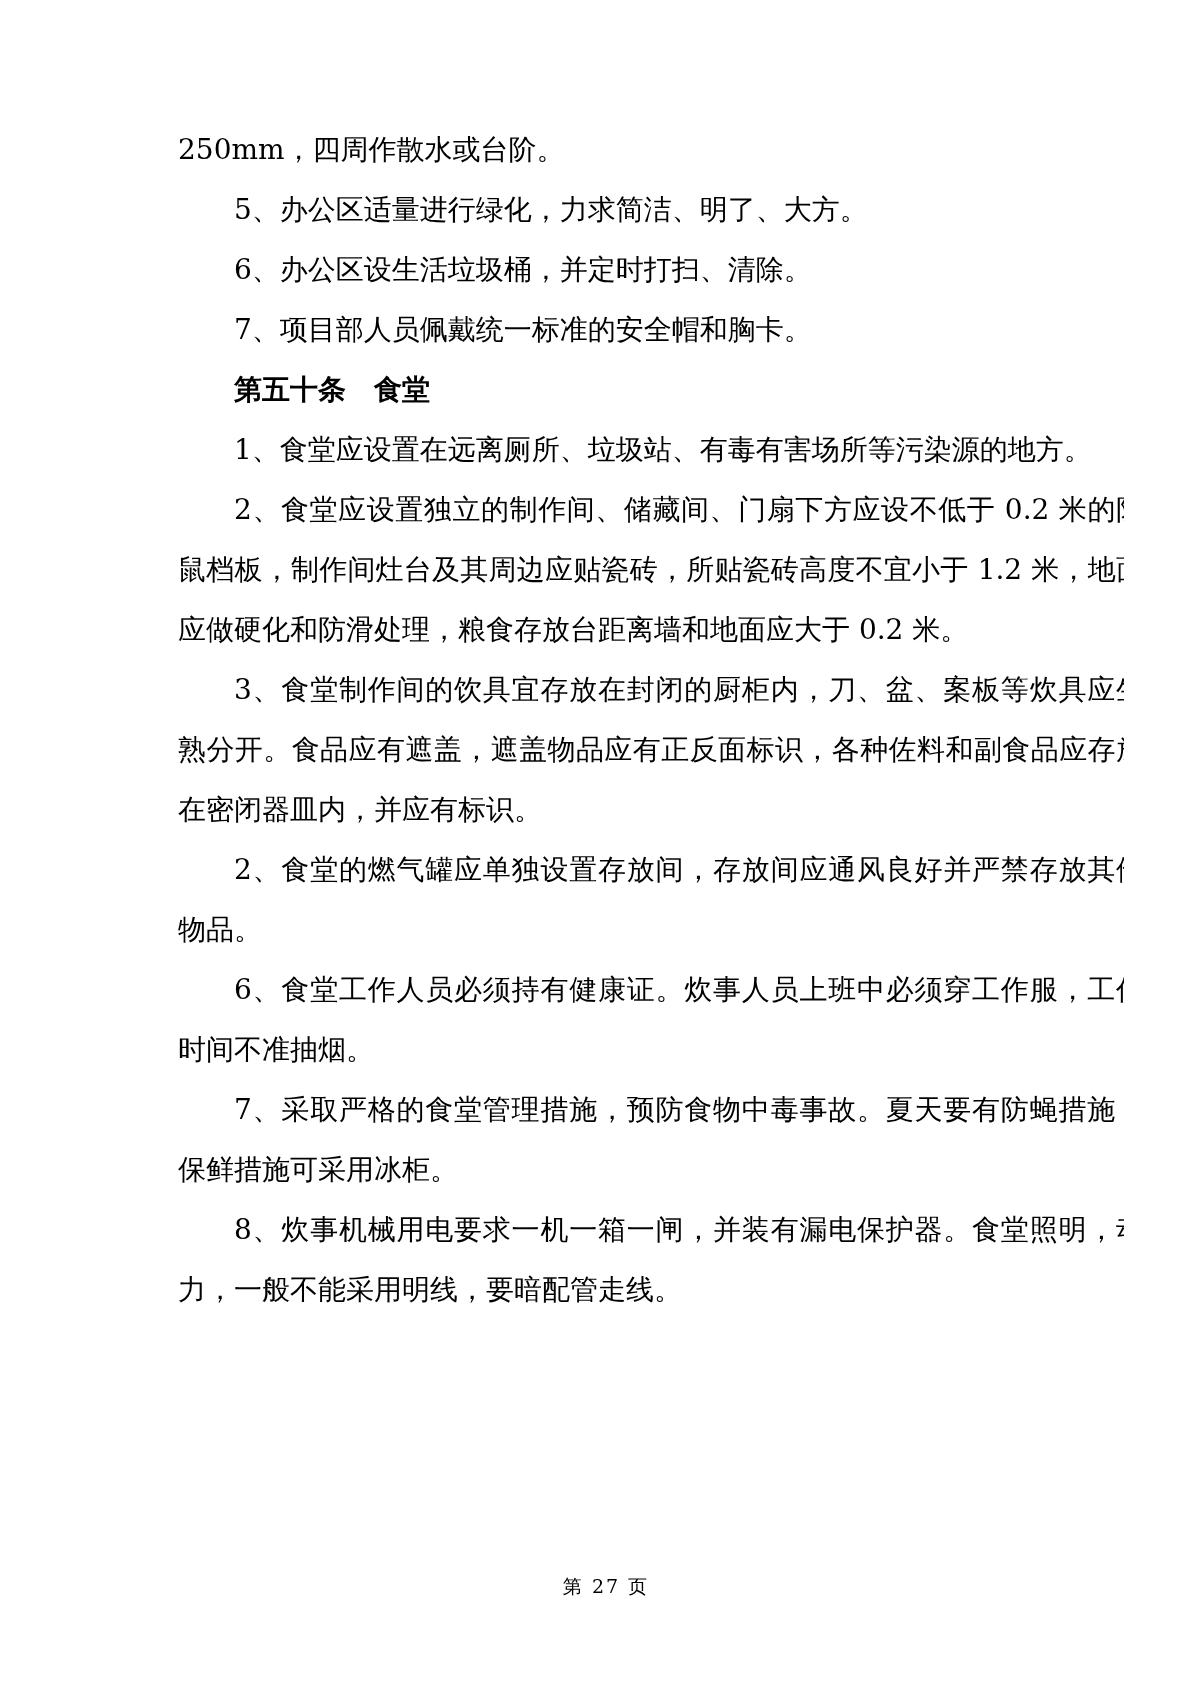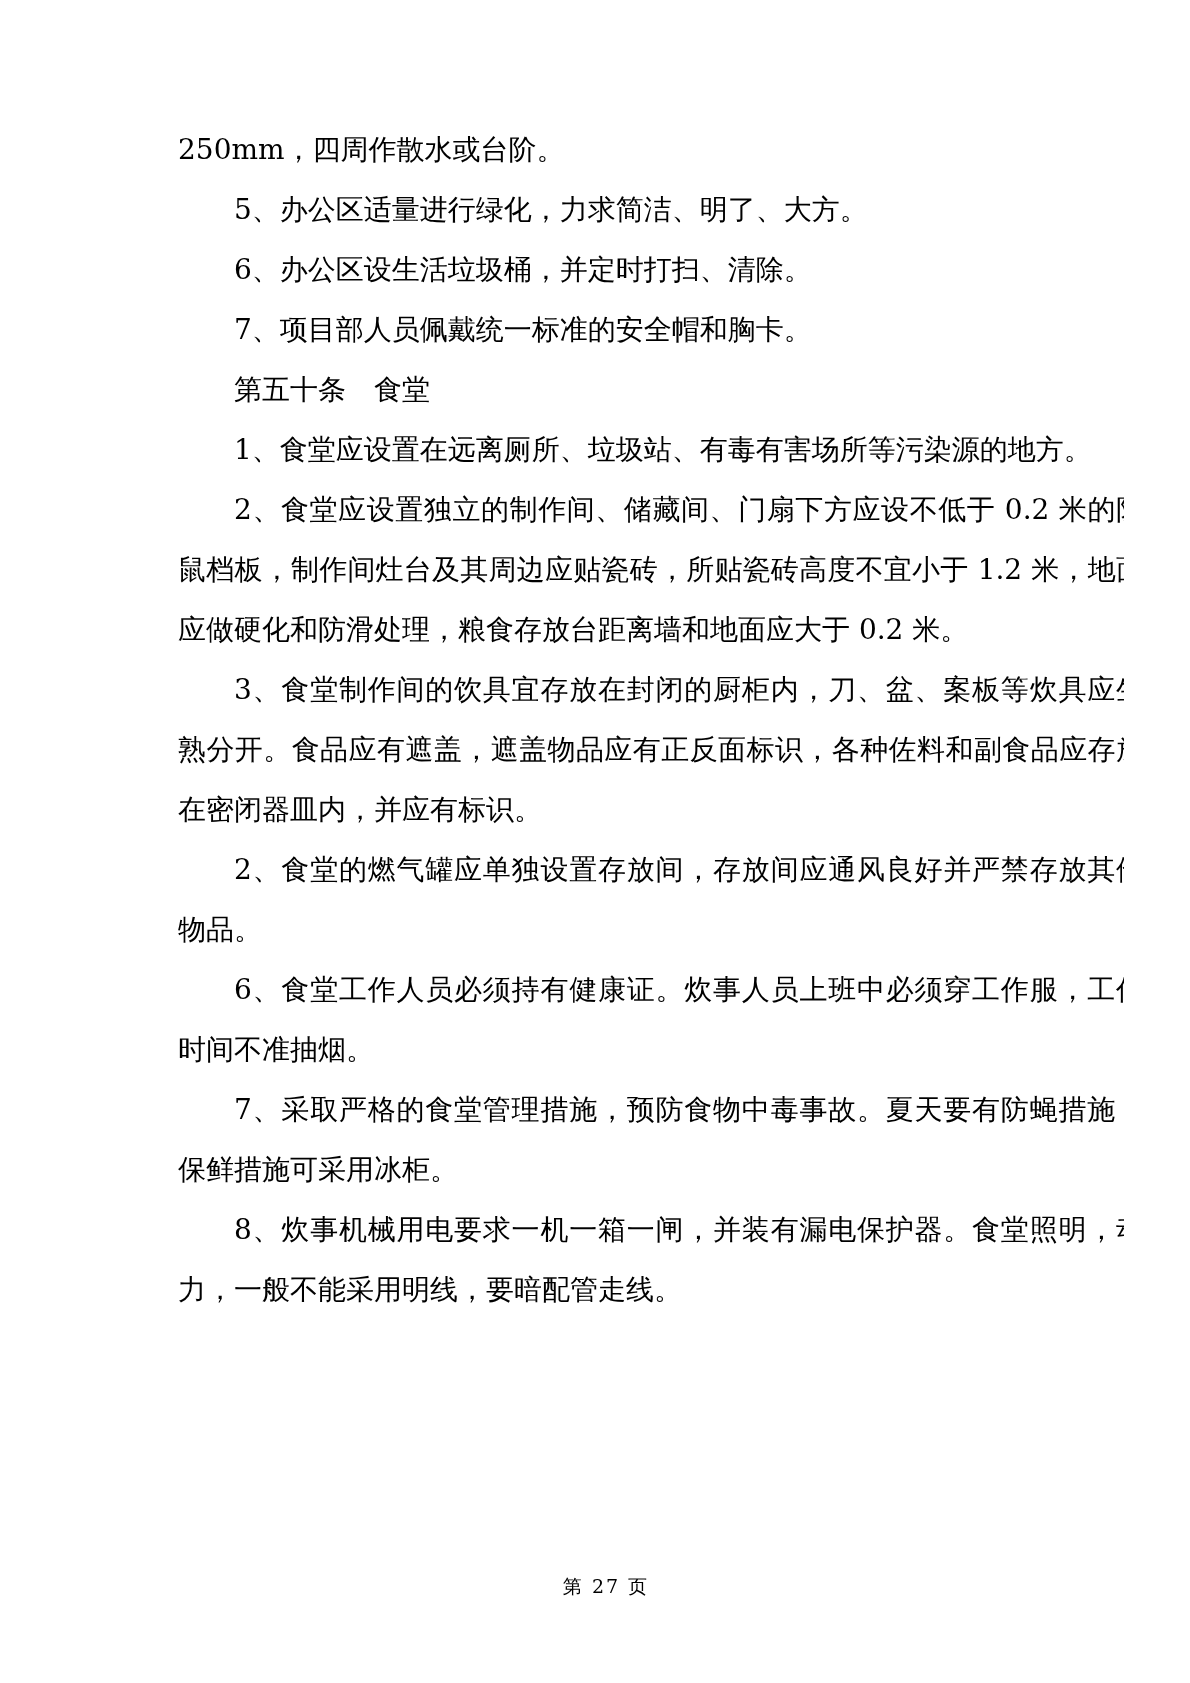--- a/index.html
+++ b/index.html
@@ -29,21 +29,21 @@
   }
   .para {
     margin: 0;
     padding: 0;
     word-break: break-all;
   }
   .ind {
     text-indent: 2em;
   }
   .heading {
-    font-weight: normal;
+    font-weight: bold;
   }
   .footer {
     position: absolute;
     left: 0;
     right: 0;
     top: 1572px;
     text-align: center;
     font-size: 19px;
     line-height: 28px;
     letter-spacing: 2px;

